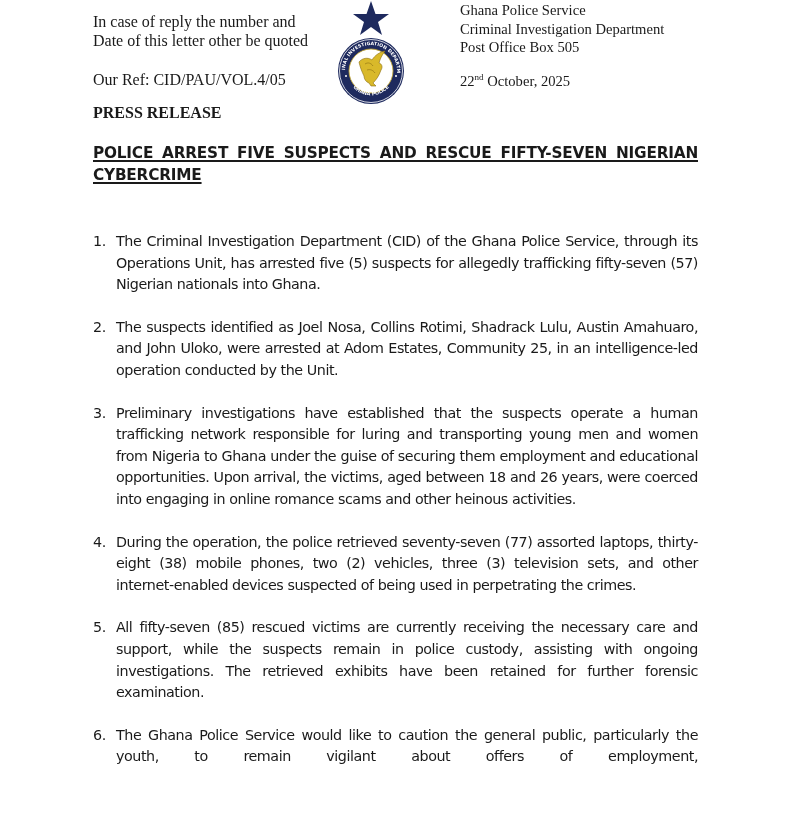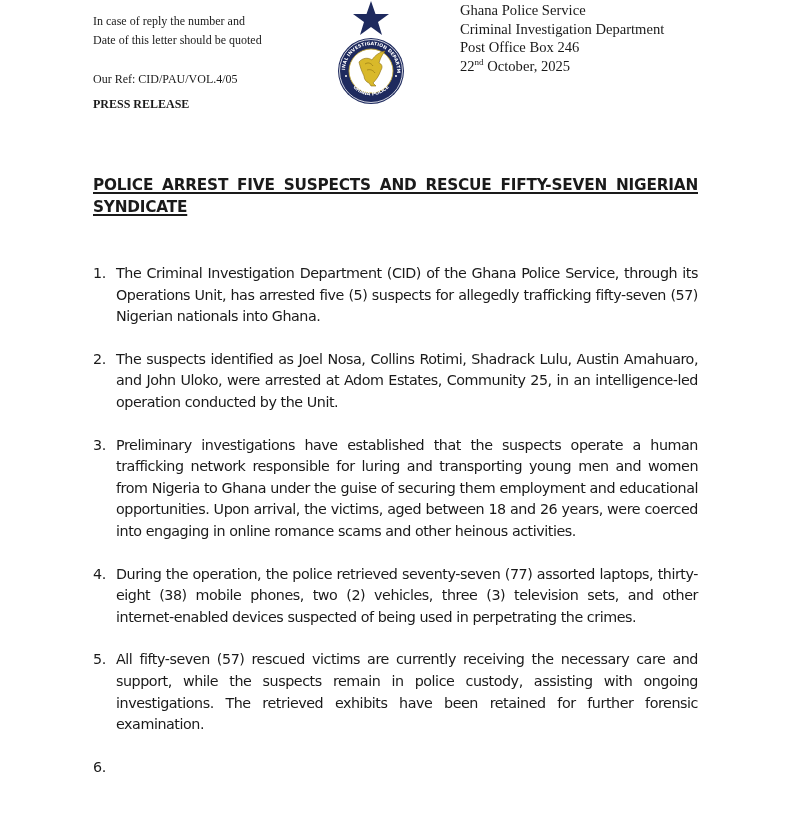--- a/index.html
+++ b/index.html
@@ -1,45 +1,45 @@
 <!DOCTYPE html>
 <html><head>
 <meta charset="utf-8">
 <style>
   html, body { margin: 0; padding: 0; background: #ffffff; }
   body { width: 791px; height: 819px; overflow: hidden; position: relative; color: #1a1a1a; }
   .serif { font-family: "Liberation Serif", "DejaVu Serif", serif; }
-  .sans { font-family: "DejaVu Sans", "Liberation Sans", sans-serif; margin-top: 32px; }
+  .sans { font-family: "DejaVu Sans", "Liberation Sans", sans-serif; }
 
-  .left-block { position: absolute; left: 93px; top: 12px; font-size: 12px; line-height: 19px; }
+  .left-block { position: absolute; left: 93px; top: 12px; font-size: 16px; line-height: 19px; }
   .left-block .ref { margin-top: 20px; }
-  .left-block .pr { margin-top: 6px; font-weight: bold; }
+  .left-block .pr { margin-top: 14px; font-weight: bold; }
 
   .right-block { position: absolute; left: 460px; top: 1px; font-size: 14.6px; line-height: 18.5px; }
-  .right-block .date { }
+  .right-block .date { margin-top: 15px; }
   .right-block sup { font-size: 9px; vertical-align: 6px; line-height: 0; }
 
   .logo { position: absolute; left: 335px; top: 0px; width: 72px; height: 110px; }
 
   .headline { position: absolute; left: 93px; top: 143px; width: 605px;
     font-size: 15.3px; font-weight: bold; line-height: 21.5px;
     text-decoration: underline; text-decoration-thickness: 1.5px; text-underline-offset: 2px;
     text-align: justify; text-align-last: left; letter-spacing: -0.2px; }
   .headline .jl { text-align-last: justify; display: block; }
 
   .paras { position: absolute; left: 93px; top: 231px; width: 605px; font-size: 14.3px; line-height: 21.6px; letter-spacing: -0.45px; }
   .para { position: relative; padding-left: 23px; text-align: justify; margin-bottom: 21px; }
   .para .num { position: absolute; left: 0; top: 0; }
 </style>
 </head>
 <body>
 
 <div class="left-block serif">
   <div>In case of reply the number and</div>
-  <div>Date of this letter should be quoted</div>
+  <div>Date of this letter other be quoted</div>
   <div class="ref">Our Ref: CID/PAU/VOL.4/05</div>
   <div class="pr">PRESS RELEASE</div>
 </div>
 
 <div class="logo">
   <svg width="72" height="110" viewBox="0 0 72 110">
     <polygon points="36,1 40.5,14 54,14 43,22 47,35 36,27 25,35 29,22 18,14 31.5,14" fill="#1e2a5e"></polygon>
     <circle cx="36" cy="71" r="33" fill="#1e2a5e"></circle>
     <circle cx="36" cy="71" r="31.5" fill="none" stroke="#ffffff" stroke-width="0.8"></circle>
     <circle cx="36" cy="71" r="22" fill="#ffffff"></circle>
@@ -58,27 +58,27 @@
     <circle cx="61" cy="76" r="1" fill="#ffffff"></circle>
 
     <path d="M24 62 C27 58 33 57 37 60 C40 55 45 52 50 51 C47 55 45 59 44 63 C47 64 48 67 46 70 C44 76 41 80 38 83 L41 86 L36 86 L34 83 C31 82 29 79 29 76 C27 72 25 67 24 62 Z" fill="#d9b92a" stroke="#8a6d12" stroke-width="0.6"></path>
     <path d="M30 64 C33 62 36 63 38 66 M32 70 C35 69 38 70 40 73" stroke="#8a6d12" stroke-width="0.6" fill="none"></path>
   </svg>
 </div>
 
 <div class="right-block serif">
   <div>Ghana Police Service</div>
   <div>Criminal Investigation Department</div>
-  <div>Post Office Box 246</div>
+  <div>Post Office Box 505</div>
   <div class="date"><span>22</span><sup>nd</sup><span> October, 2025</span></div>
 </div>
 
 <div class="headline sans">
   <span class="jl">POLICE ARREST FIVE SUSPECTS AND RESCUE FIFTY-SEVEN NIGERIAN</span>
-  <span>SYNDICATE</span>
+  <span>CYBERCRIME</span>
 </div>
 
 <div class="paras sans">
   <div class="para">
     <span class="num">1.</span>
     <span>The Criminal Investigation Department (CID) of the Ghana Police Service, through its Operations Unit, has arrested five (5) suspects for allegedly trafficking fifty-seven (57) Nigerian nationals into Ghana.</span>
   </div>
   <div class="para">
     <span class="num">2.</span>
     <span>The suspects identified as Joel Nosa, Collins Rotimi, Shadrack Lulu, Austin Amahuaro, and John Uloko, were arrested at Adom Estates, Community 25, in an intelligence-led operation conducted by the Unit.</span>
@@ -86,18 +86,19 @@
   <div class="para">
     <span class="num">3.</span>
     <span>Preliminary investigations have established that the suspects operate a human trafficking network responsible for luring and transporting young men and women from Nigeria to Ghana under the guise of securing them employment and educational opportunities. Upon arrival, the victims, aged between 18 and 26 years, were coerced into engaging in online romance scams and other heinous activities.</span>
   </div>
   <div class="para">
     <span class="num">4.</span>
     <span>During the operation, the police retrieved seventy-seven (77) assorted laptops, thirty-eight (38) mobile phones, two (2) vehicles, three (3) television sets, and other internet-enabled devices suspected of being used in perpetrating the crimes.</span>
   </div>
   <div class="para">
     <span class="num">5.</span>
-    <span>All fifty-seven (57) rescued victims are currently receiving the necessary care and support, while the suspects remain in police custody, assisting with ongoing investigations. The retrieved exhibits have been retained for further forensic examination.</span>
+    <span>All fifty-seven (85) rescued victims are currently receiving the necessary care and support, while the suspects remain in police custody, assisting with ongoing investigations. The retrieved exhibits have been retained for further forensic examination.</span>
   </div>
   <div class="para" style="text-align-last: justify;">
     <span class="num">6.</span>
+    <span>The Ghana Police Service would like to caution the general public, particularly the youth, to remain vigilant about offers of employment,</span>
   </div>
 </div>
 
 </body></html>

